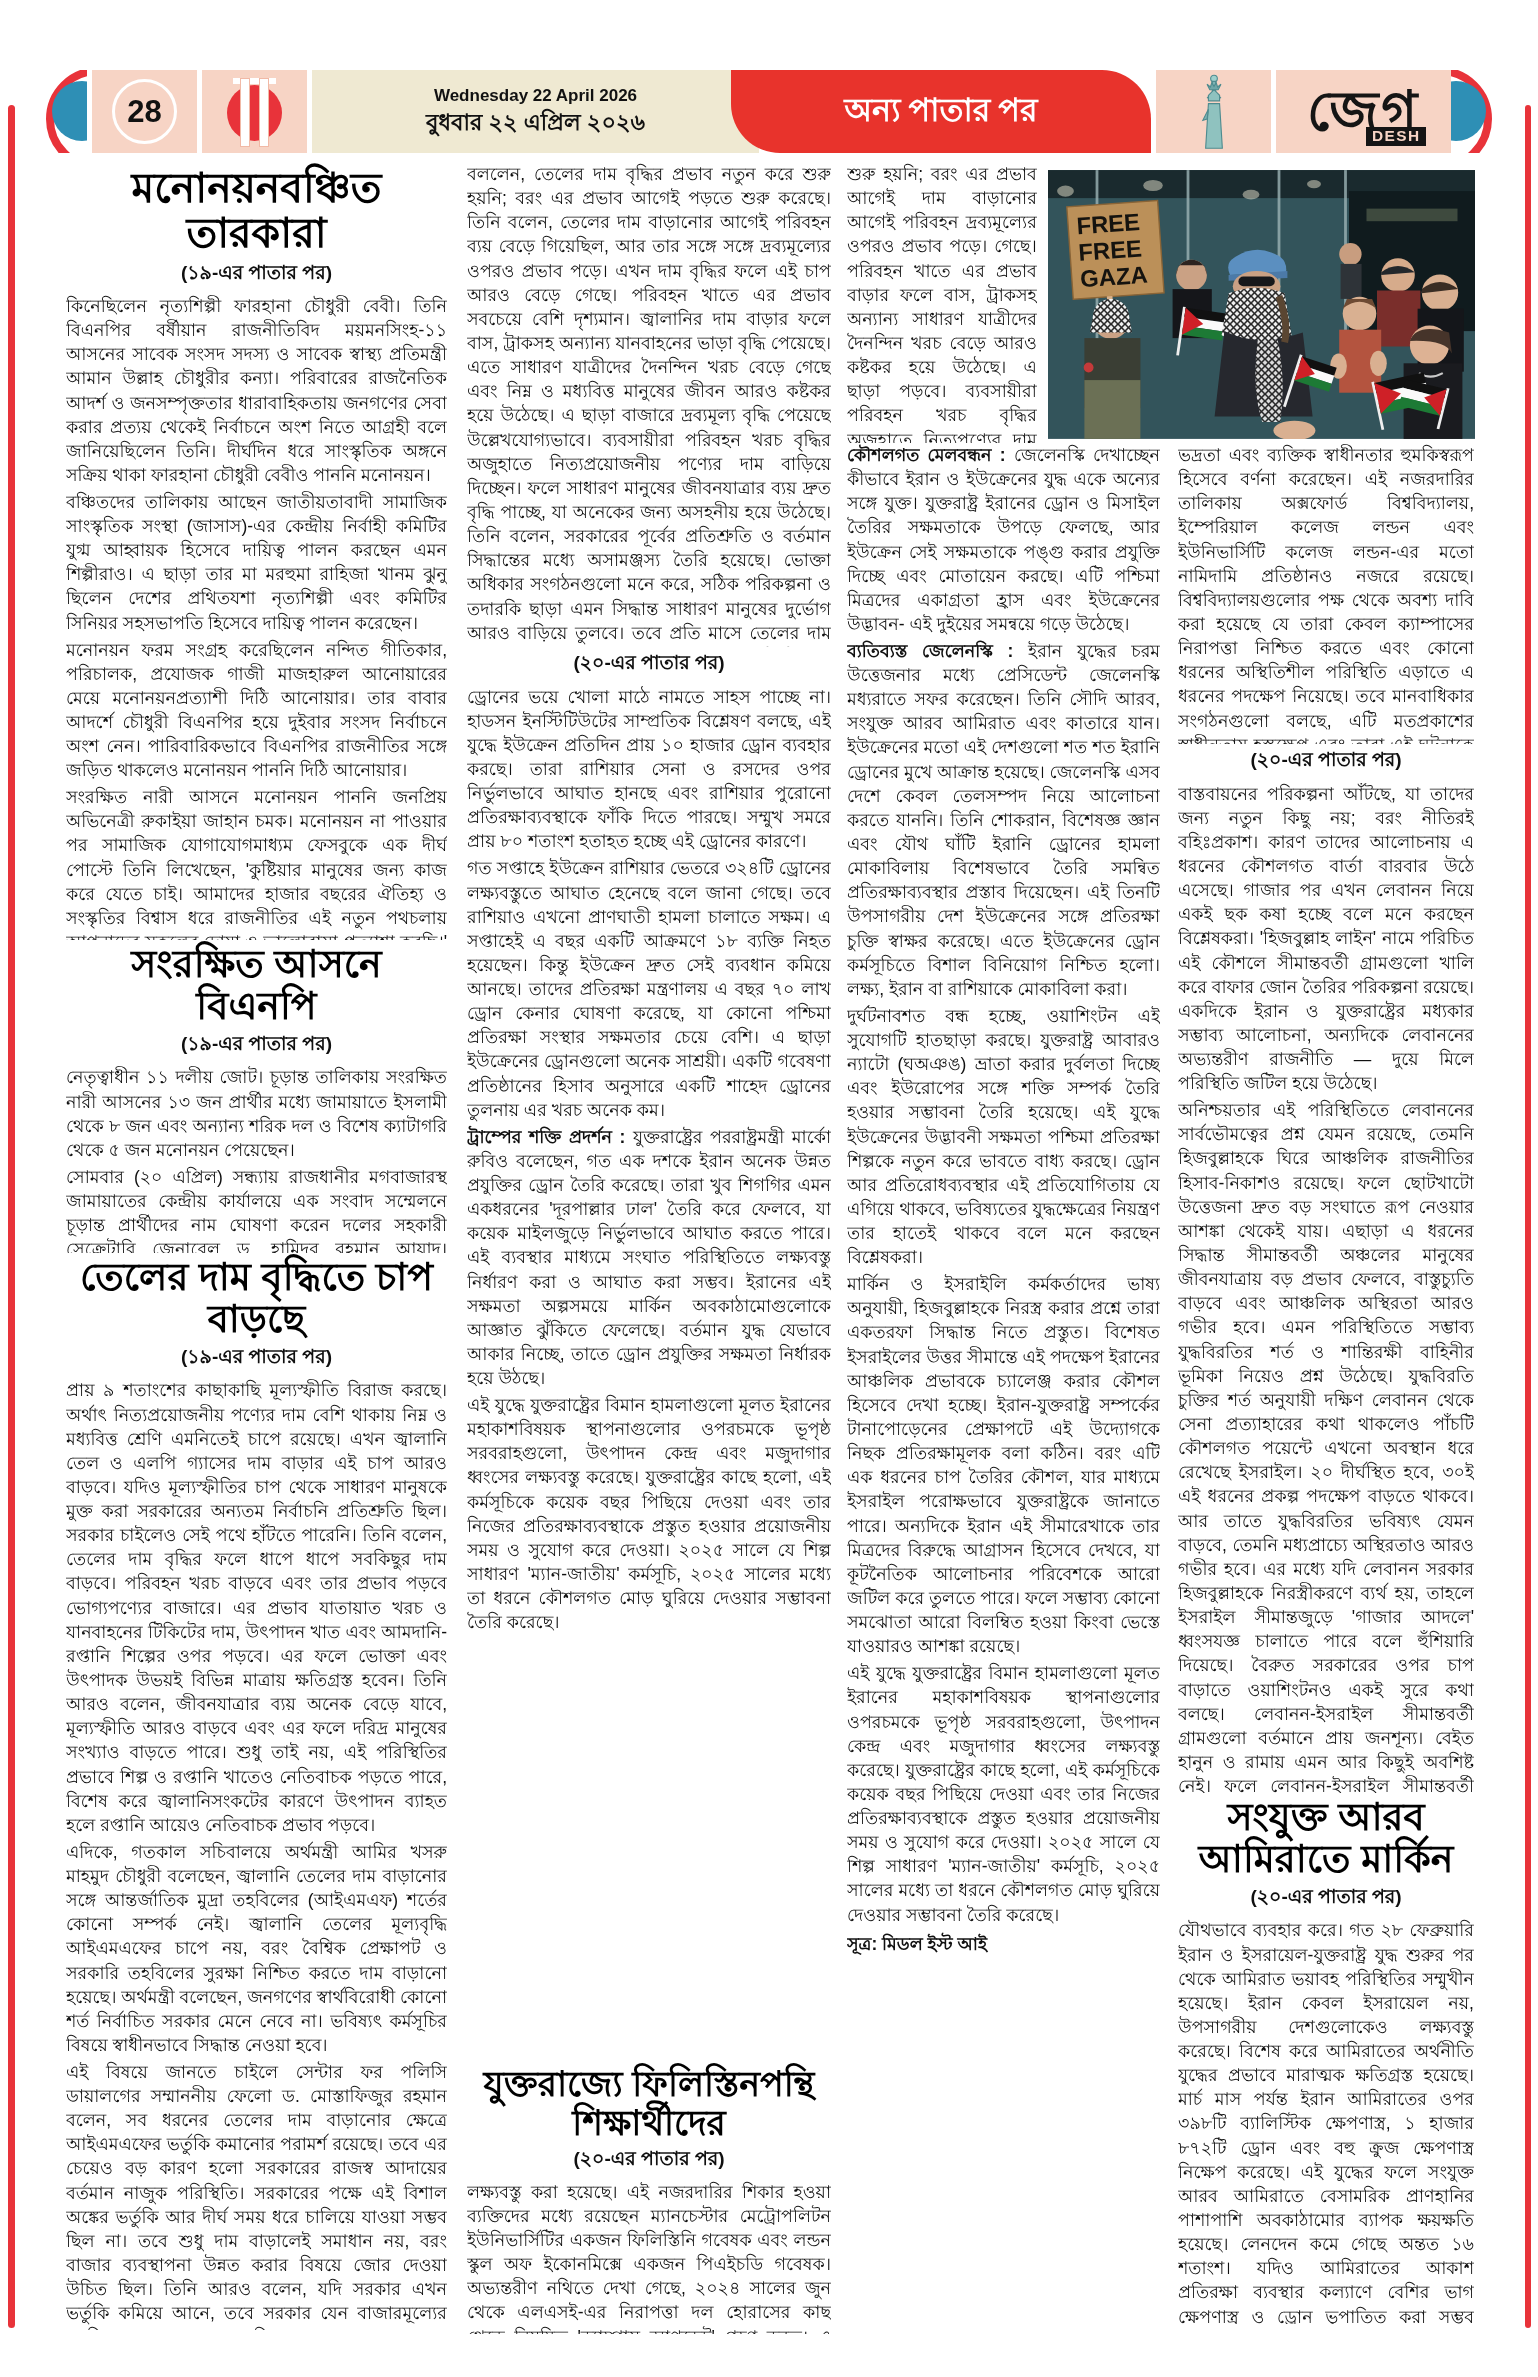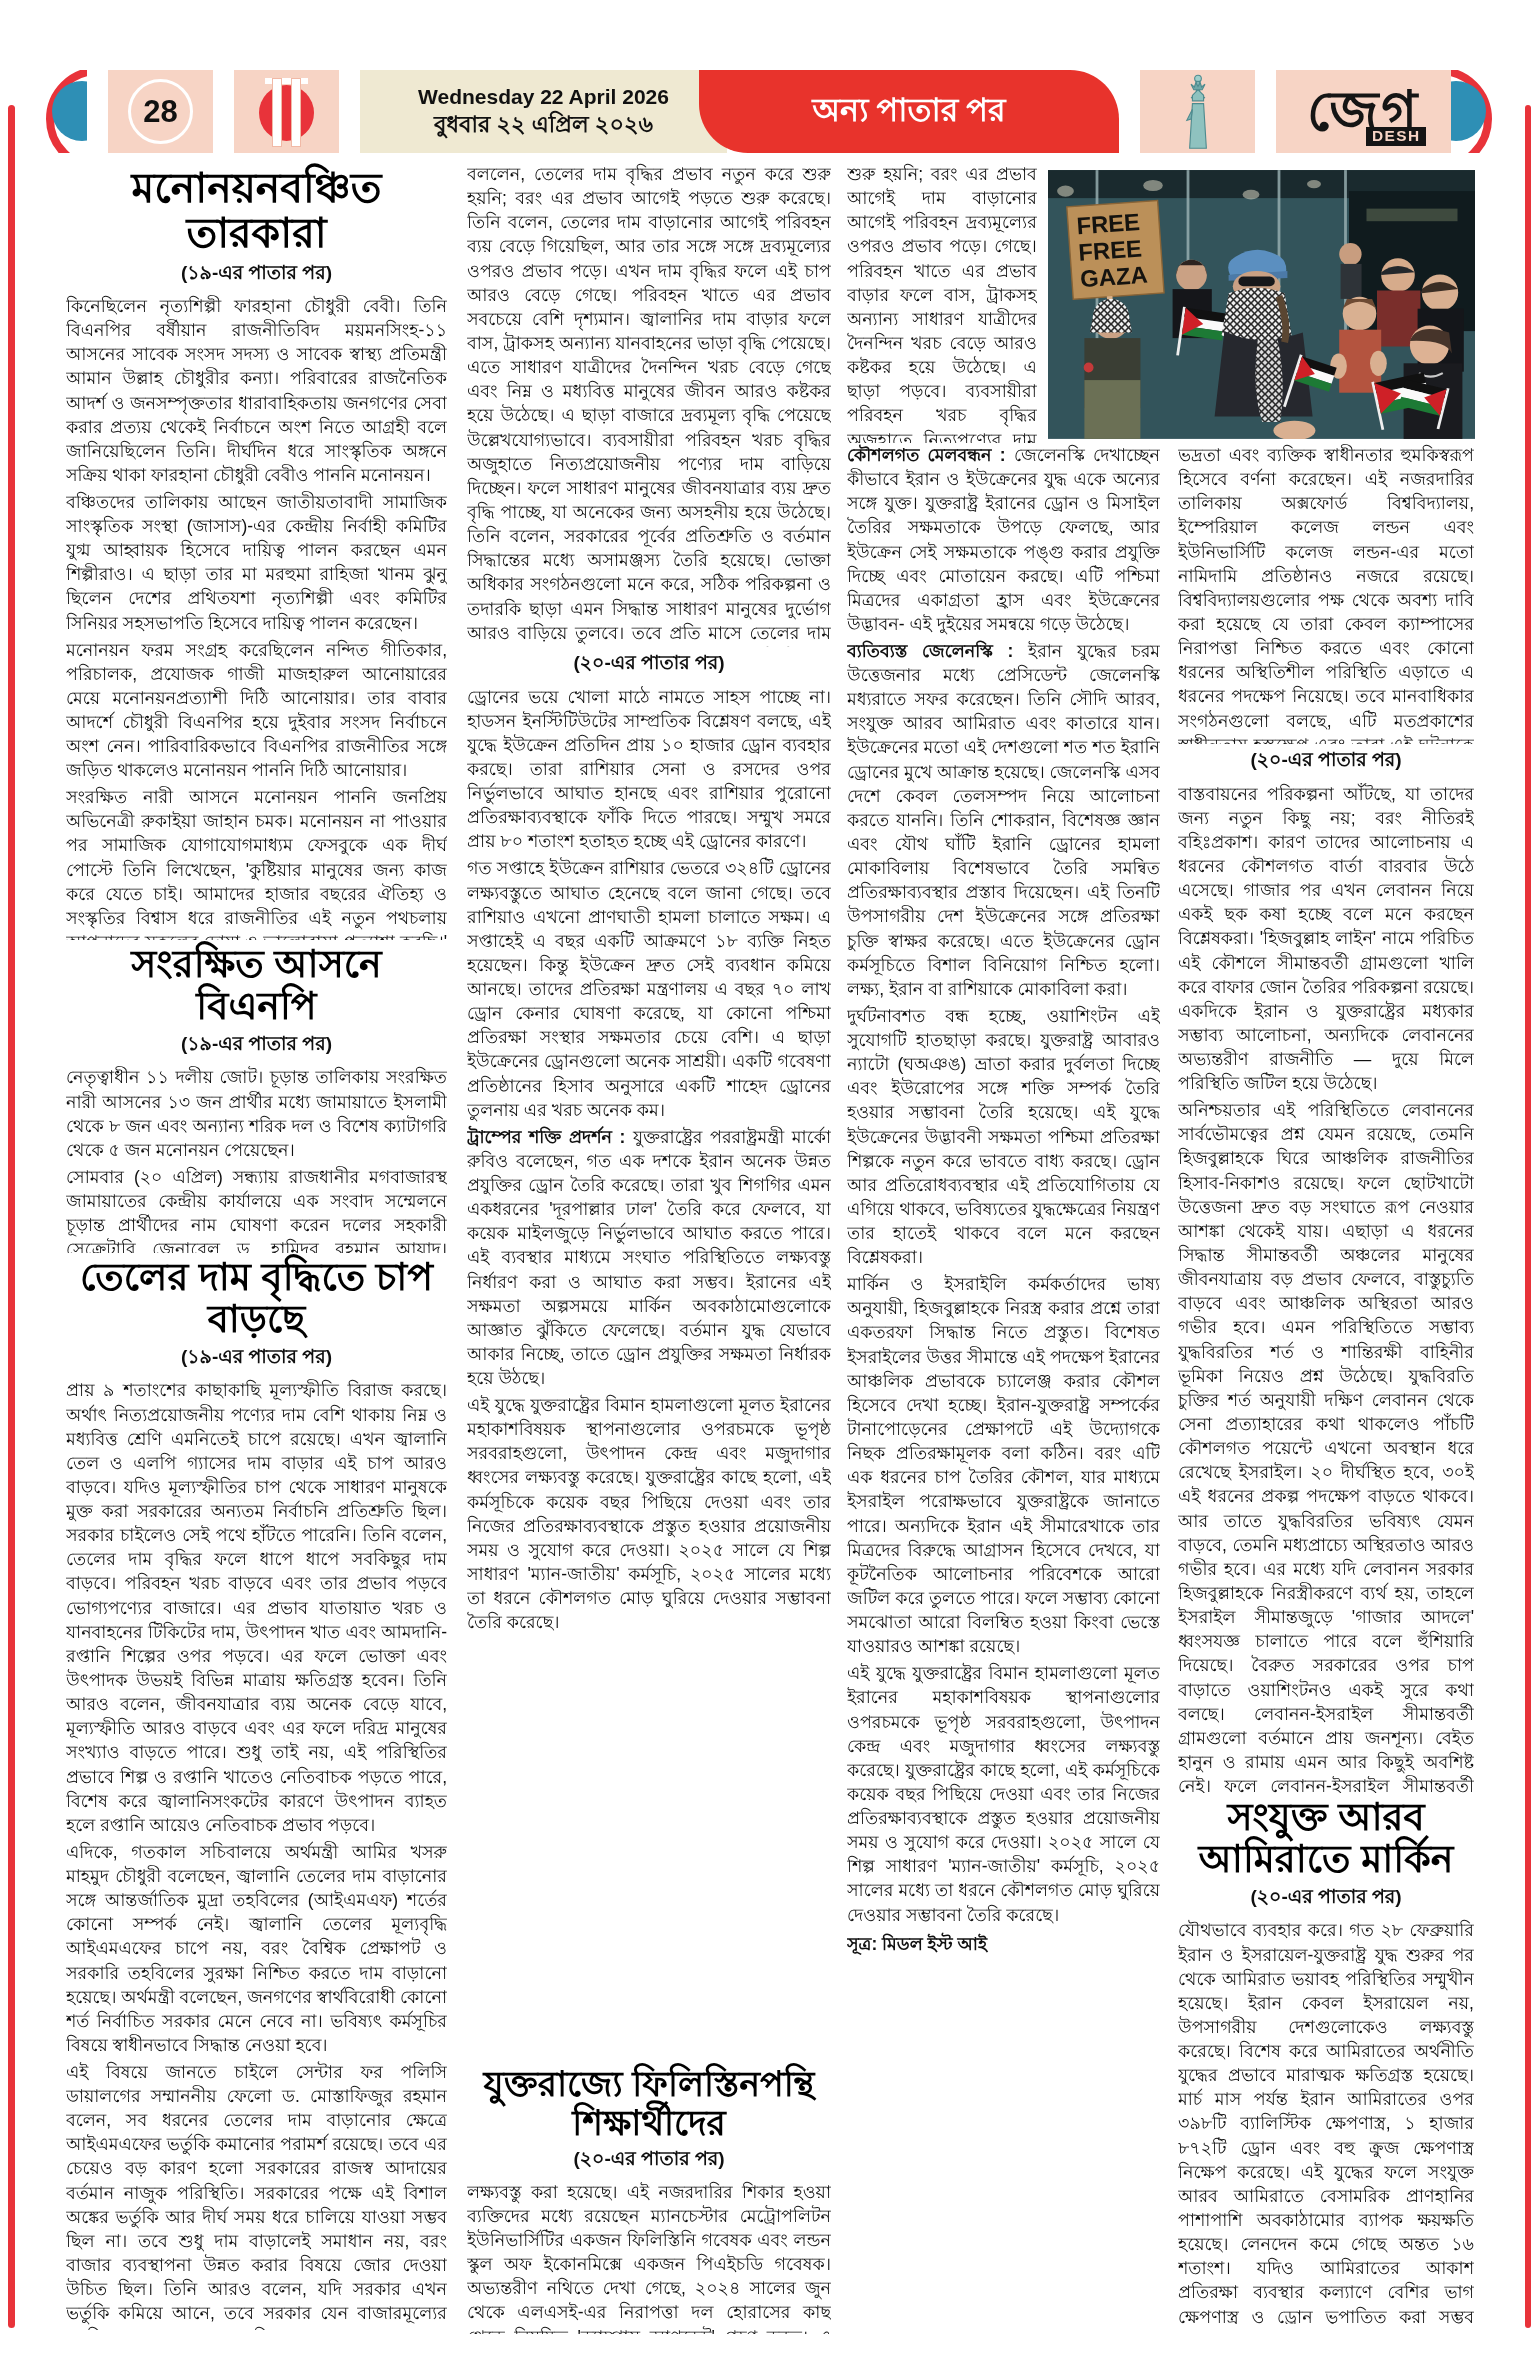--- a/index.html
+++ b/index.html
@@ -16,32 +16,32 @@
   
   .masthead{
     position:absolute;left:42px;top:70px;right:42px;height:83px;
     display:flex;align-items:stretch;
   }
   .cap{width:45px;position:relative;overflow:hidden;}
   .cap .ring{position:absolute;top:-2.8px;width:88px;height:88px;border:8.4px solid #e8333a;border-radius:50%;background:#fff;}
   .cap .disc{position:absolute;top:11.2px;width:60px;height:60px;border-radius:50%;background:#2e8fb5;}
   .cap-l .ring{left:4.2px}.cap-l .disc{left:9.8px}
   .cap-r .ring{right:4.2px}.cap-r .disc{right:9.8px}
-  .m-cell{background:#f7d4c5;margin-left:21px;display:flex;align-items:center;justify-content:center;position:relative;}
+  .m-cell{background:#f7d4c5;margin-left:5px;display:flex;align-items:center;justify-content:center;position:relative;}
   .pageno-cell{width:105px;}
   .pageno{width:59px;height:59px;border:3.5px solid #ffffff;border-radius:50%;
     display:flex;align-items:center;justify-content:center;font-size:31px;font-weight:bold;color:#111;}
   .wicket-cell{width:105px;}
   .wicket{position:relative;width:63px;height:67px;}
   .wicket .oval{position:absolute;left:4.2px;top:7px;width:55px;height:56px;background:#e8333a;border-radius:50%;}
   .wicket .bar{position:absolute;top:0;width:8.4px;height:67px;background:#ffffff;border:1.4px solid #f1b9a6;}
   .wicket .b1{left:17px}.wicket .b2{left:36px}
   .wicket .lintel{position:absolute;left:9.8px;top:0;width:43px;height:5.6px;background:#ffffff;}
   .date-cell{flex:1;background:#efe9d2;flex-direction:column;line-height:1.2;}
-  .date-en{font-size:21px;font-weight:bold;color:#111;}
+  .date-en{font-size:17px;font-weight:bold;color:#111;}
   .date-bn{font-size:22.4px;font-weight:bold;color:#111;margin-top:2.8px;}
   .banner-cell{width:420px;background:#e8332c;border-radius:0 49px 0 49px;margin-left:-28px;z-index:2;}
   .banner-text{color:#ffffff;font-size:32px;font-weight:bold;font-family:Liberation Serif, serif;}
   .statue-cell{width:115px;}
   .logo-cell{width:175px;flex-direction:column;text-align:center;}
   .logo-bn{font-size:55px;font-weight:bold;color:#151515;letter-spacing:2.8px;line-height:1;}
   .logo-en{position:absolute;right:25px;bottom:7px;background:#151515;color:#f7d4c5;
     font-size:15.4px;font-weight:bold;padding:0.7px 5.6px;letter-spacing:1.4px;}
 
   

